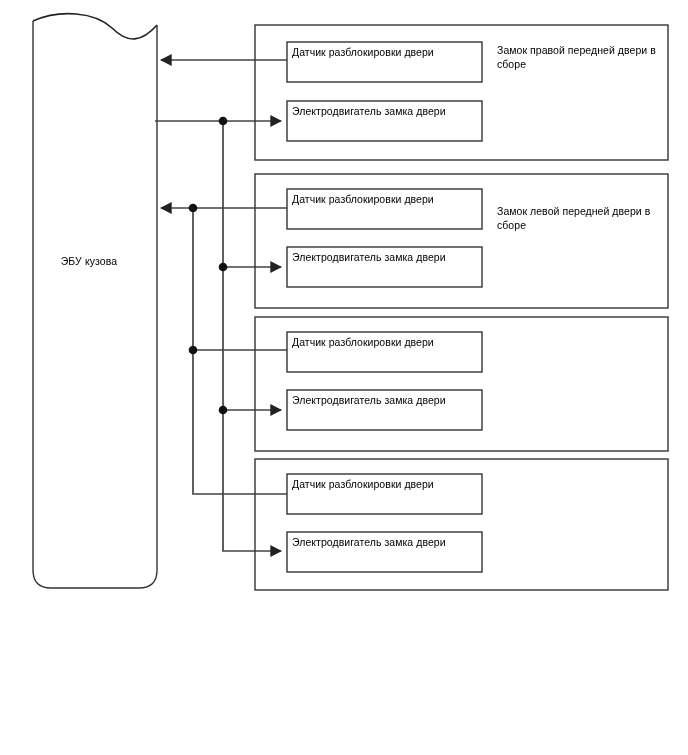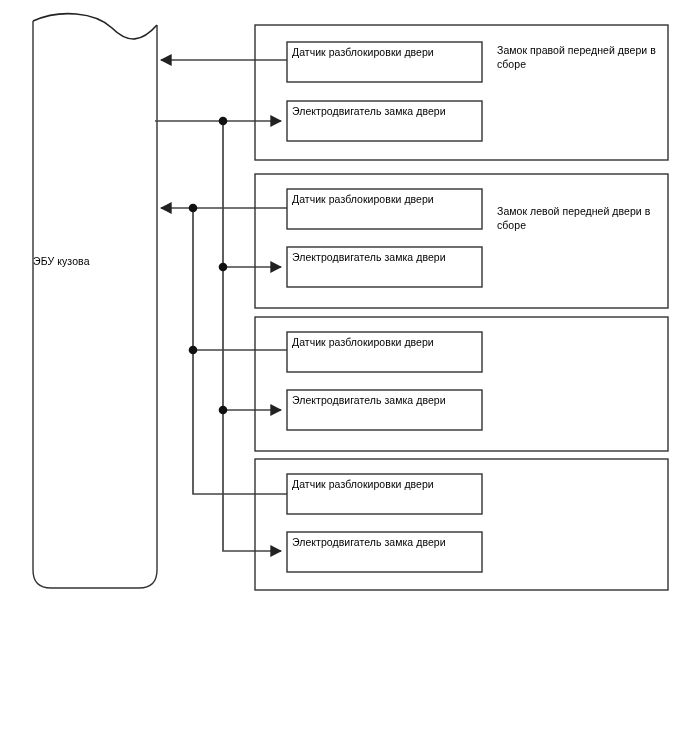--- a/index.html
+++ b/index.html
@@ -23,20 +23,21 @@
     left: 0;
     top: 0;
     width: 688px;
     height: 755px;
   }
   .ecu-label {
     position: absolute;
     left: 33px;
     top: 255px;
     width: 112px;
+    text-align: center;
     font-size: 10.5px;
     color: #000000;
     line-height: 13px;
     letter-spacing: 0.1px;
   }
   .group-title {
     position: absolute;
     font-size: 10.5px;
     color: #000000;
     line-height: 14px;

